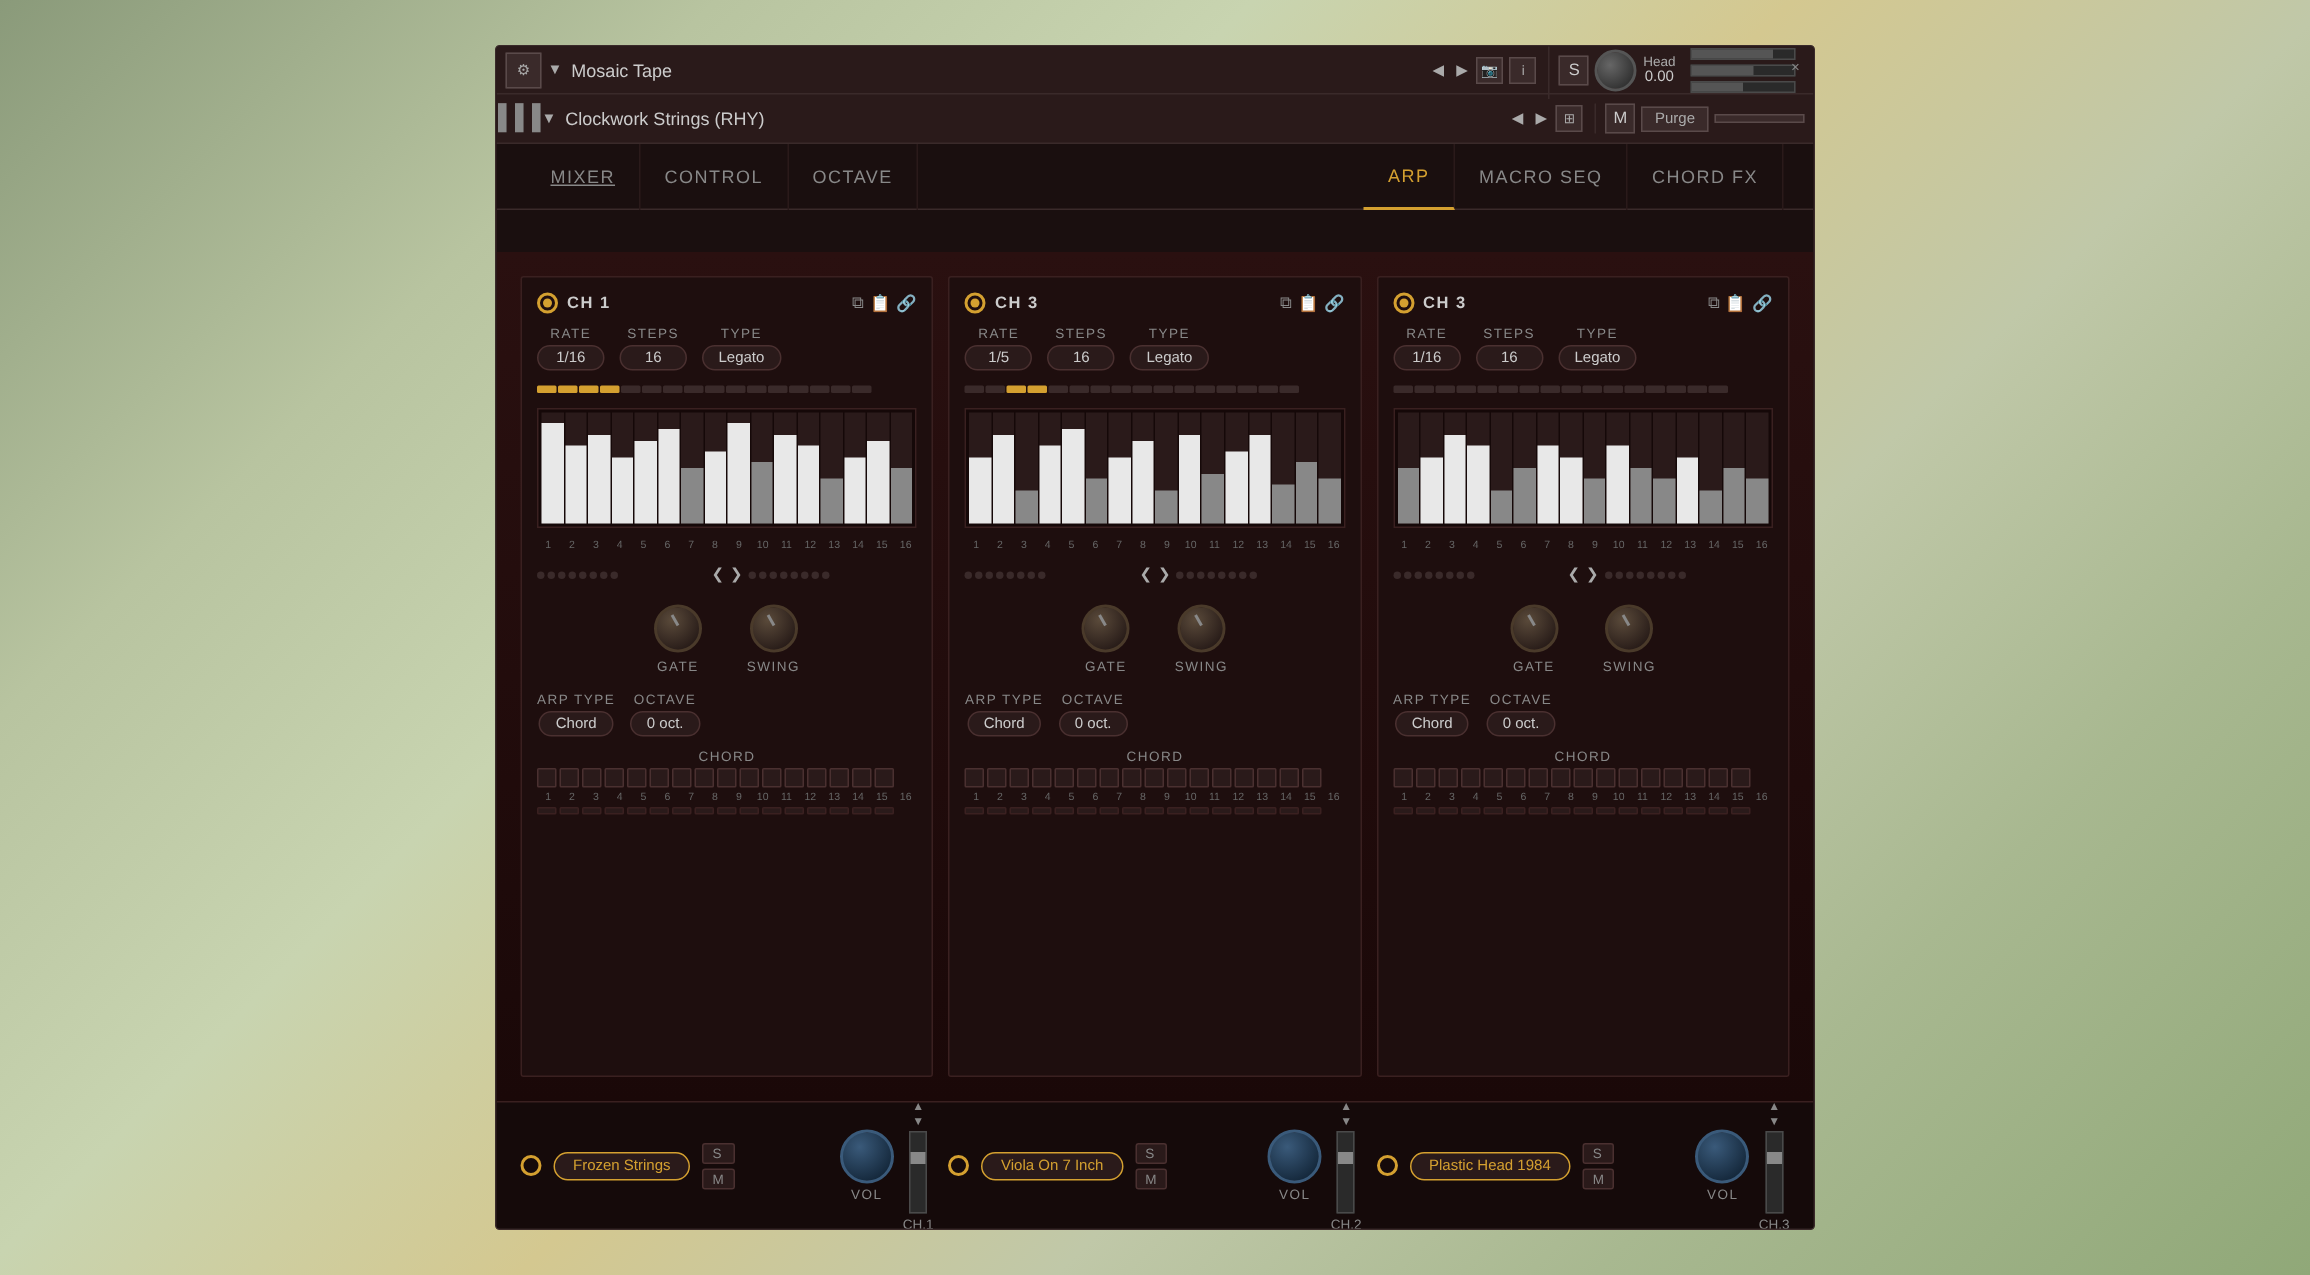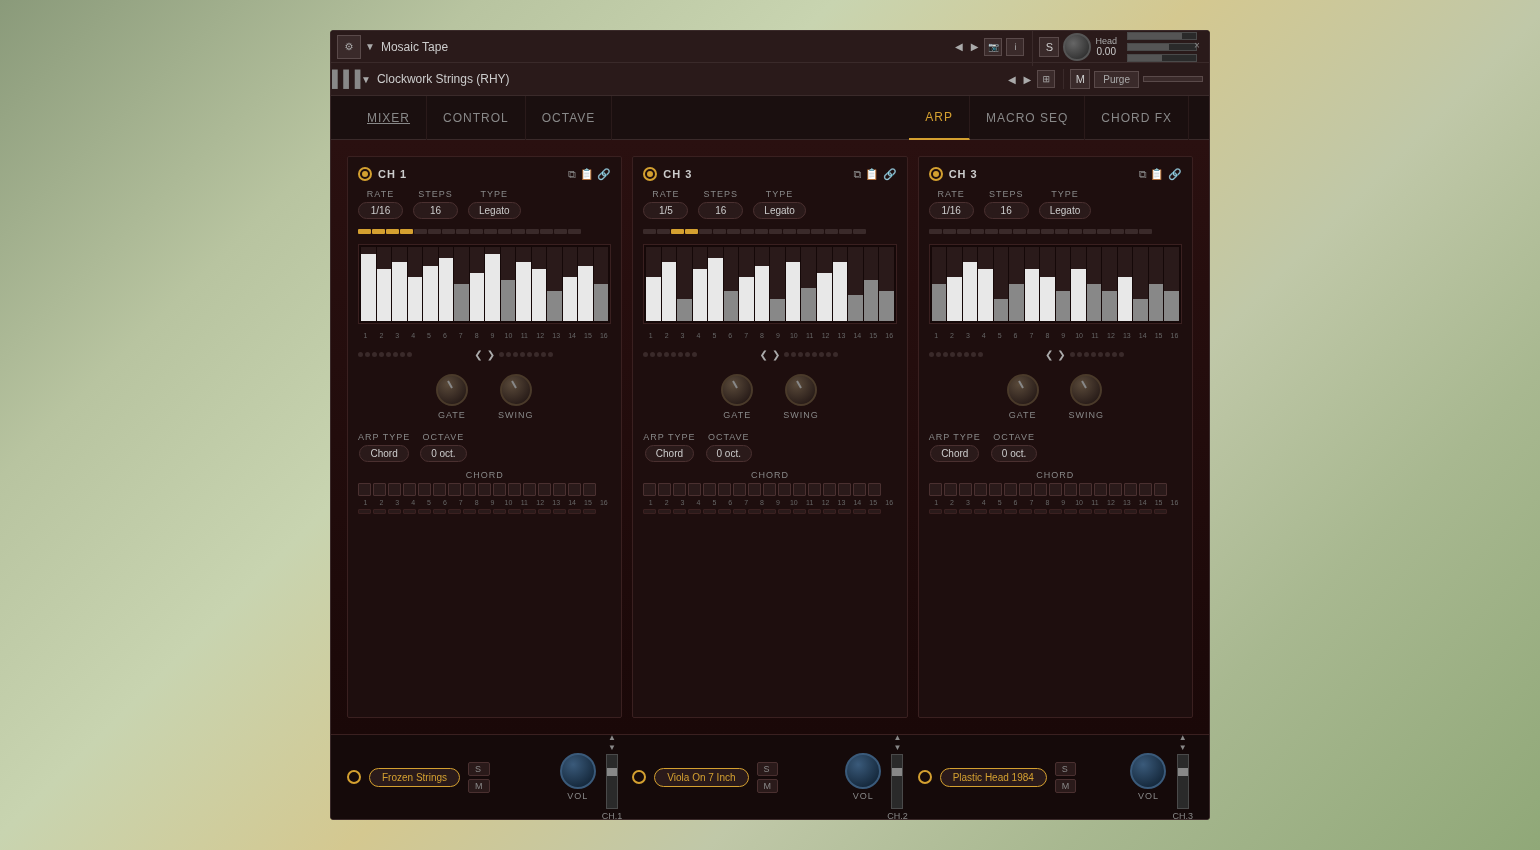--- a/index.html
+++ b/index.html
@@ -197,20 +197,21 @@
     }
     .tab-spacer { flex: 1; }
     
     .main-content {
       flex: 1;
       background: linear-gradient(180deg, #2a1010 0%, #1a0808 100%);
       padding: 16px;
       display: flex;
       gap: 10px;
       overflow: hidden;
+      margin-top: 28px;
     }
     
     .channel-col {
       flex: 1;
       background: #1e0e0e;
       border: 1px solid #3a2020;
       border-radius: 2px;
       padding: 10px;
       display: flex;
       flex-direction: column;

